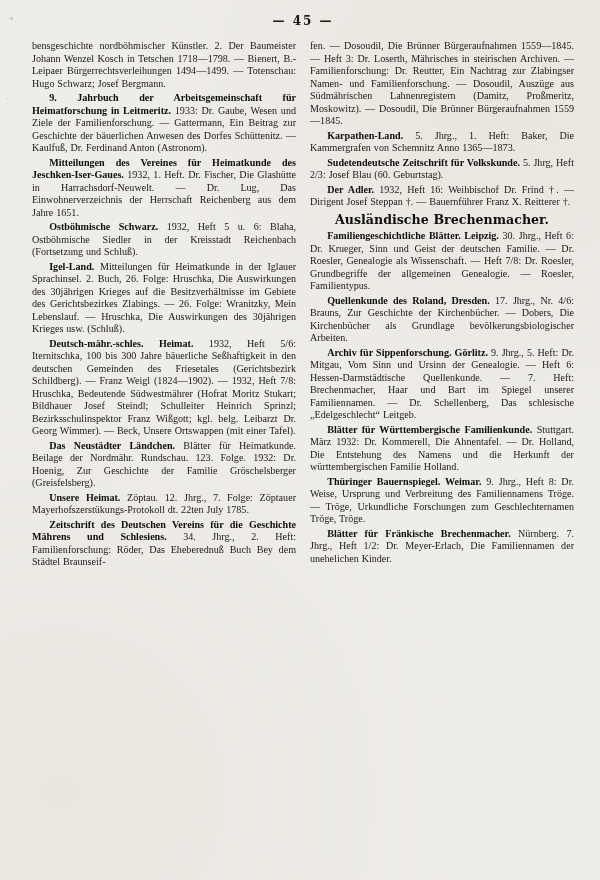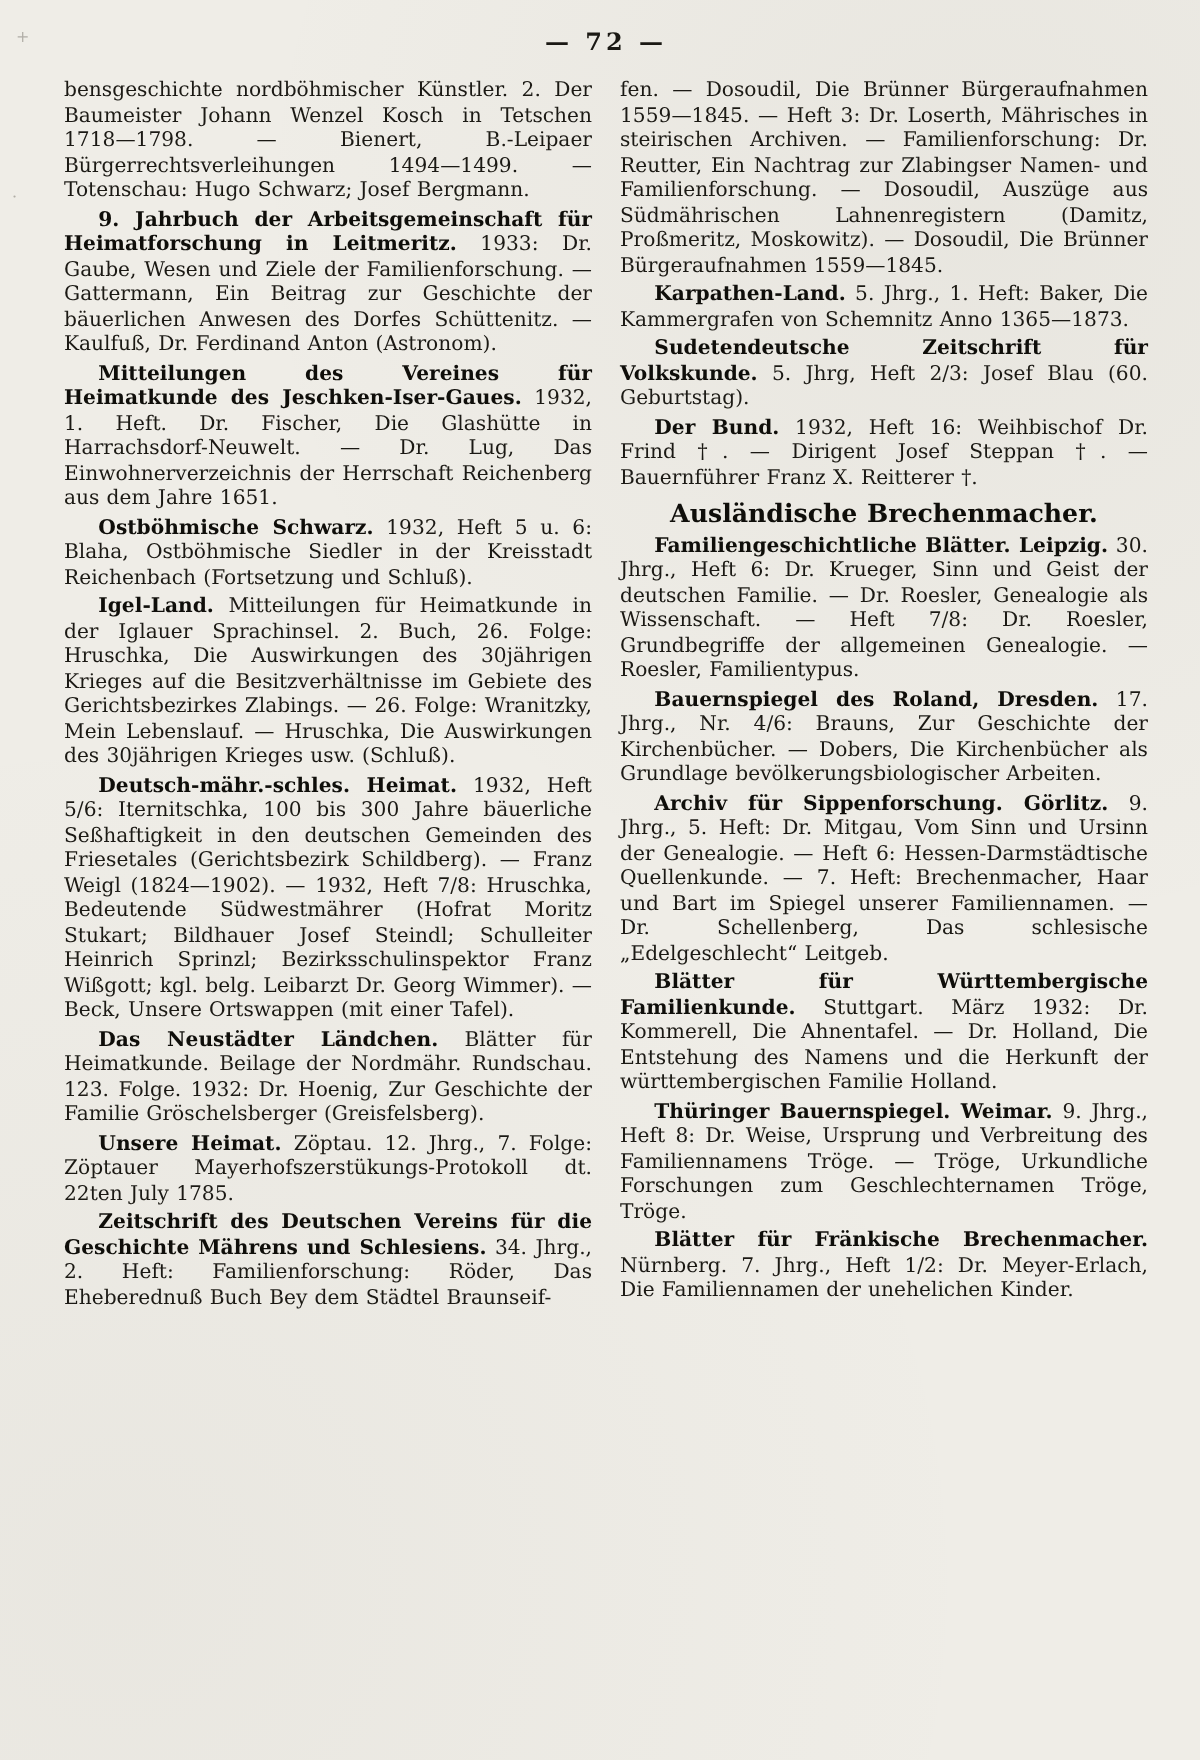--- a/index.html
+++ b/index.html
@@ -25,21 +25,21 @@
     margin:2px 0 12px 0;
   }
   .columns { display:flex; gap:14px; }
   .column {
     width:50%;
     text-align:justify;
     font-size:10.1px;
     line-height:12.5px;
     word-spacing:0.4px;
   }
-  .column p { margin:0 0 2px 0; }
+  .column p { margin:0 0 2px 0;font-family:Liberation Serif, serif; }
   .column p.entry { text-indent:1.7em; }
   .column p.continuation { text-indent:0; }
   .column b.lead { font-weight:700; color:#0f0e0a;margin-top:18px; }
   .column h2.section-heading {
     text-align:center;
     text-indent:0;
     font-size:12.6px;
     font-weight:700;
     margin:5px 0 4px 0;
     color:#0f0e0a;
@@ -53,41 +53,41 @@
   .artifact-1 { left:8px; top:14px; }
   .artifact-2 { left:6px; top:94px; }
 </style>
 </head>
 <body>
 
 <div class="page">
   <span class="scan-artifact artifact-1">+</span>
   <span class="scan-artifact artifact-2">·</span>
 
-  <div class="page-number">— 72 —</div>
+  <div class="page-number">— 45 —</div>
 
   <div class="columns">
     <div class="column">
         <p class="continuation">bensgeschichte nordböhmischer Künstler. 2. Der Baumeister Johann Wenzel Kosch in Tetschen 1718—1798. — Bienert, B.-Leipaer Bürgerrechtsverleihungen 1494—1499. — Totenschau: Hugo Schwarz; Josef Bergmann.</p>
         <p class="entry"><b class="lead">9. Jahrbuch der Arbeitsgemeinschaft für Heimatforschung in Leitmeritz.</b> 1933: Dr. Gaube, Wesen und Ziele der Familienforschung. — Gattermann, Ein Beitrag zur Geschichte der bäuerlichen Anwesen des Dorfes Schüttenitz. — Kaulfuß, Dr. Ferdinand Anton (Astronom).</p>
         <p class="entry"><b class="lead">Mitteilungen des Vereines für Heimatkunde des Jeschken-Iser-Gaues.</b> 1932, 1. Heft. Dr. Fischer, Die Glashütte in Harrachsdorf-Neuwelt. — Dr. Lug, Das Einwohnerverzeichnis der Herrschaft Reichenberg aus dem Jahre 1651.</p>
         <p class="entry"><b class="lead">Ostböhmische Schwarz.</b> 1932, Heft 5 u. 6: Blaha, Ostböhmische Siedler in der Kreisstadt Reichenbach (Fortsetzung und Schluß).</p>
         <p class="entry"><b class="lead">Igel-Land.</b> Mitteilungen für Heimatkunde in der Iglauer Sprachinsel. 2. Buch, 26. Folge: Hruschka, Die Auswirkungen des 30jährigen Krieges auf die Besitzverhältnisse im Gebiete des Gerichtsbezirkes Zlabings. — 26. Folge: Wranitzky, Mein Lebenslauf. — Hruschka, Die Auswirkungen des 30jährigen Krieges usw. (Schluß).</p>
         <p class="entry"><b class="lead">Deutsch-mähr.-schles. Heimat.</b> 1932, Heft 5/6: Iternitschka, 100 bis 300 Jahre bäuerliche Seßhaftigkeit in den deutschen Gemeinden des Friesetales (Gerichtsbezirk Schildberg). — Franz Weigl (1824—1902). — 1932, Heft 7/8: Hruschka, Bedeutende Südwestmährer (Hofrat Moritz Stukart; Bildhauer Josef Steindl; Schulleiter Heinrich Sprinzl; Bezirksschulinspektor Franz Wißgott; kgl. belg. Leibarzt Dr. Georg Wimmer). — Beck, Unsere Ortswappen (mit einer Tafel).</p>
         <p class="entry"><b class="lead">Das Neustädter Ländchen.</b> Blätter für Heimatkunde. Beilage der Nordmähr. Rundschau. 123. Folge. 1932: Dr. Hoenig, Zur Geschichte der Familie Gröschelsberger (Greisfelsberg).</p>
         <p class="entry"><b class="lead">Unsere Heimat.</b> Zöptau. 12. Jhrg., 7. Folge: Zöptauer Mayerhofszerstükungs-Protokoll dt. 22ten July 1785.</p>
         <p class="entry"><b class="lead">Zeitschrift des Deutschen Vereins für die Geschichte Mährens und Schlesiens.</b> 34. Jhrg., 2. Heft: Familienforschung: Röder, Das Eheberednuß Buch Bey dem Städtel Braunseif-</p>
       </div>
     <div class="column">
         <p class="continuation">fen. — Dosoudil, Die Brünner Bürgeraufnahmen 1559—1845. — Heft 3: Dr. Loserth, Mährisches in steirischen Archiven. — Familienforschung: Dr. Reutter, Ein Nachtrag zur Zlabingser Namen- und Familienforschung. — Dosoudil, Auszüge aus Südmährischen Lahnenregistern (Damitz, Proßmeritz, Moskowitz). — Dosoudil, Die Brünner Bürgeraufnahmen 1559—1845.</p>
         <p class="entry"><b class="lead">Karpathen-Land.</b> 5. Jhrg., 1. Heft: Baker, Die Kammergrafen von Schemnitz Anno 1365—1873.</p>
         <p class="entry"><b class="lead">Sudetendeutsche Zeitschrift für Volkskunde.</b> 5. Jhrg, Heft 2/3: Josef Blau (60. Geburtstag).</p>
-        <p class="entry"><b class="lead">Der Bund.</b> 1932, Heft 16: Weihbischof Dr. Frind †. — Dirigent Josef Steppan †. — Bauernführer Franz X. Reitterer †.</p>
+        <p class="entry"><b class="lead">Der Adler.</b> 1932, Heft 16: Weihbischof Dr. Frind †. — Dirigent Josef Steppan †. — Bauernführer Franz X. Reitterer †.</p>
         <h2 class="section-heading">Ausländische Brechenmacher.</h2>
         <p class="entry"><b class="lead">Familiengeschichtliche Blätter. Leipzig.</b> 30. Jhrg., Heft 6: Dr. Krueger, Sinn und Geist der deutschen Familie. — Dr. Roesler, Genealogie als Wissenschaft. — Heft 7/8: Dr. Roesler, Grundbegriffe der allgemeinen Genealogie. — Roesler, Familientypus.</p>
-        <p class="entry"><b class="lead">Bauernspiegel des Roland, Dresden.</b> 17. Jhrg., Nr. 4/6: Brauns, Zur Geschichte der Kirchenbücher. — Dobers, Die Kirchenbücher als Grundlage bevölkerungsbiologischer Arbeiten.</p>
+        <p class="entry"><b class="lead">Quellenkunde des Roland, Dresden.</b> 17. Jhrg., Nr. 4/6: Brauns, Zur Geschichte der Kirchenbücher. — Dobers, Die Kirchenbücher als Grundlage bevölkerungsbiologischer Arbeiten.</p>
         <p class="entry"><b class="lead">Archiv für Sippenforschung. Görlitz.</b> 9. Jhrg., 5. Heft: Dr. Mitgau, Vom Sinn und Ursinn der Genealogie. — Heft 6: Hessen-Darmstädtische Quellenkunde. — 7. Heft: Brechenmacher, Haar und Bart im Spiegel unserer Familiennamen. — Dr. Schellenberg, Das schlesische „Edelgeschlecht“ Leitgeb.</p>
         <p class="entry"><b class="lead">Blätter für Württembergische Familienkunde.</b> Stuttgart. März 1932: Dr. Kommerell, Die Ahnentafel. — Dr. Holland, Die Entstehung des Namens und die Herkunft der württembergischen Familie Holland.</p>
         <p class="entry"><b class="lead">Thüringer Bauernspiegel. Weimar.</b> 9. Jhrg., Heft 8: Dr. Weise, Ursprung und Verbreitung des Familiennamens Tröge. — Tröge, Urkundliche Forschungen zum Geschlechternamen Tröge, Tröge.</p>
         <p class="entry"><b class="lead">Blätter für Fränkische Brechenmacher.</b> Nürnberg. 7. Jhrg., Heft 1/2: Dr. Meyer-Erlach, Die Familiennamen der unehelichen Kinder.</p>
       </div>
   </div>
 </div>
 
 </body></html>

